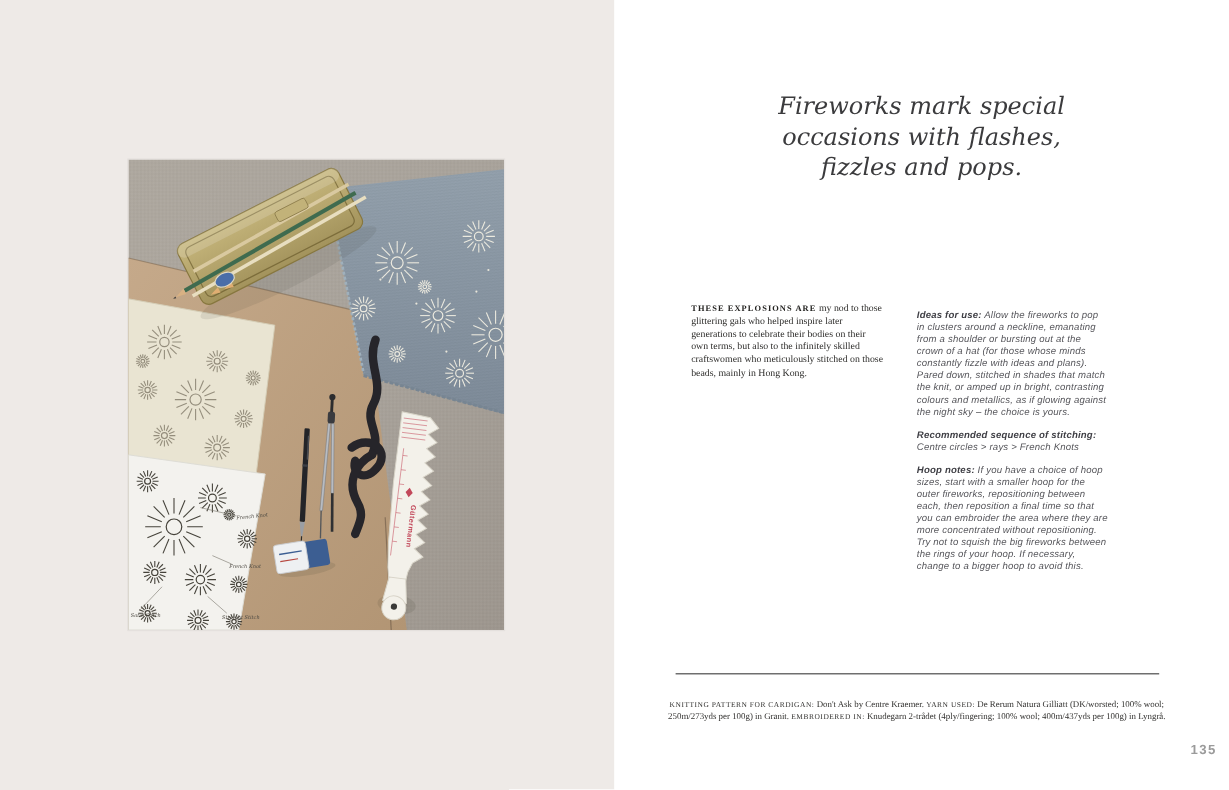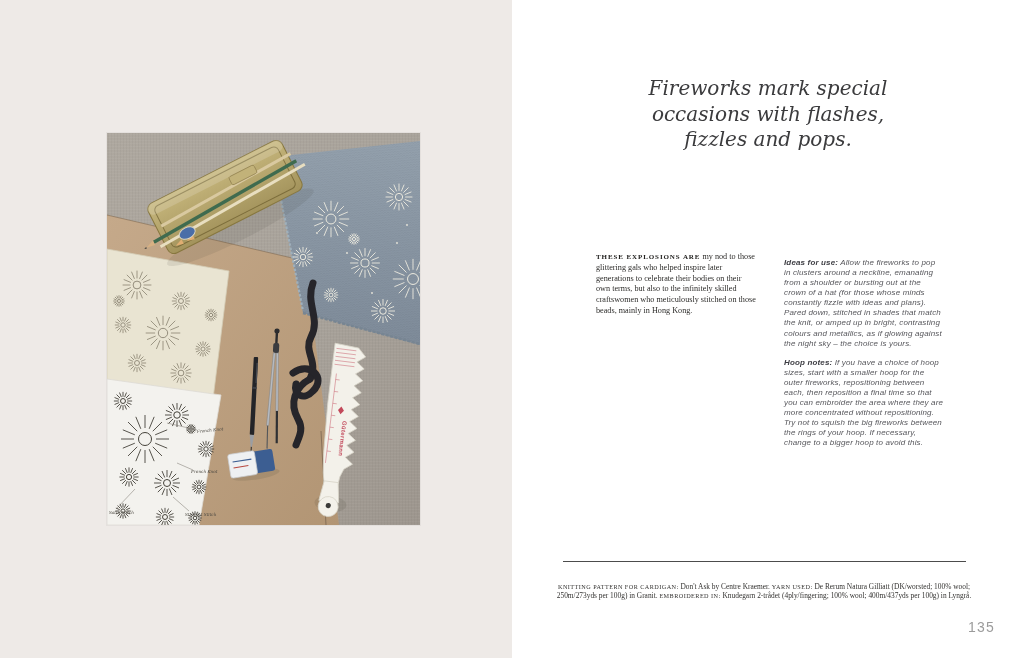--- a/index.html
+++ b/index.html
@@ -7,34 +7,34 @@
        font-family:"Liberation Sans",sans-serif;}
   .spread{position:absolute;inset:0;display:flex;}
   .page-left{width:512px;height:658px;background:#eeeae7;position:relative;}
   .page-right{width:512px;height:658px;background:#ffffff;position:relative;}
   .photo{position:absolute;left:107px;top:133px;width:313px;height:392px;box-shadow:0 0 0 1px rgba(0,0,0,.04);}
   .photo svg{display:block;}
 
   .headline{position:absolute;left:50%;transform:translateX(-50%);top:76px;width:360px;
             text-align:center;font-family:"DejaVu Serif","Liberation Serif",serif;font-style:italic;
             font-size:20px;line-height:1.28;color:#3b3b3d;white-space:pre-line;}
-  .columns{position:absolute;left:84px;top:252px;width:348px;display:flex;gap:28px;}
+  .columns{position:absolute;left:64px;top:252px;width:348px;display:flex;gap:28px;}
   .col{width:160px;}
   .col-serif{font-family:"Liberation Serif",serif;font-size:8.2px;line-height:1.32;color:#2d2c2a;}
   .lead{font-weight:bold;font-size:7px;letter-spacing:.9px;color:#232220;}
   .col-sans{font-size:8px;line-height:1.26;color:#56565b;letter-spacing:.15px;padding-top:6px;}
   .col-sans p{margin:0 0 9px 0;font-style:italic;}
   .col-sans .slabel{font-weight:bold;color:#3e3e44;}
   .seq-label{font-weight:bold;color:#3e3e44;}
 
   .rule{position:absolute;left:51px;top:561px;width:403px;height:1px;background:#4c4c4c;}
   .credits{position:absolute;left:44px;top:582px;width:416px;text-align:center;
            font-family:"Liberation Serif",serif;font-size:7.4px;line-height:1.25;color:#333230;}
   .credits .sc{font-size:6.2px;letter-spacing:.45px;color:#333230;}
-  .pagenum{position:absolute;left:456px;top:619px;font-size:14px;letter-spacing:1.2px;color:#9b9b9b;}
+  .pagenum{position:absolute;left:480px;top:619px;font-size:11px;letter-spacing:1.2px;color:#9b9b9b;font-weight:bold;}
 
   
   .fw-knit{color:#eceadf;}
   .fw-pencil{color:#948d7c;}
   .fw-ink{color:#45423a;}
   .annot{font:italic 4.2px "DejaVu Serif",serif;fill:#4c4942;}
   .gbrand{font:bold 6px "Liberation Sans",sans-serif;fill:#c2485a;letter-spacing:.4px;}
 </style>
 </head>
 <body>
@@ -245,20 +245,21 @@
     <div class="headline">Fireworks mark special
 occasions with flashes,
 fizzles and pops.</div>
 
     <div class="columns">
       <div class="col col-serif">
         <span class="lead">THESE EXPLOSIONS ARE</span><span> my nod to those glittering gals who helped inspire later generations to celebrate their bodies on their own terms, but also to the infinitely skilled craftswomen who meticulously stitched on those beads, mainly in Hong Kong.</span>
       </div>
       <div class="col col-sans">
         <p><span class="slabel">Ideas for use:</span><span> Allow the fireworks to pop in clusters around a neckline, emanating from a shoulder or bursting out at the crown of a hat (for those whose minds constantly fizzle with ideas and plans). Pared down, stitched in shades that match the knit, or amped up in bright, contrasting colours and metallics, as if glowing against the night sky – the choice is yours.</span></p>
+        <p><span class="seq-label" style="display:block">Recommended sequence of stitching:</span><span>Centre circles &gt; rays &gt; French Knots</span></p>
         <p><span class="slabel">Hoop notes:</span><span> If you have a choice of hoop sizes, start with a smaller hoop for the outer fireworks, repositioning between each, then reposition a final time so that you can embroider the area where they are more concentrated without repositioning. Try not to squish the big fireworks between the rings of your hoop. If necessary, change to a bigger hoop to avoid this.</span></p>
       </div>
     </div>
 
     <div class="rule"></div>
 
     <div class="credits">
       <span class="sc">KNITTING PATTERN FOR CARDIGAN:</span><span> Don't Ask by Centre Kraemer.  </span><span class="sc">YARN USED:</span><span> De Rerum Natura Gilliatt (DK/worsted; 100% wool; 250m/273yds per 100g) in Granit.  </span><span class="sc">EMBROIDERED IN:</span><span> Knudegarn 2-trådet (4ply/fingering; 100% wool; 400m/437yds per 100g) in Lyngrå.</span>
     </div>
 

